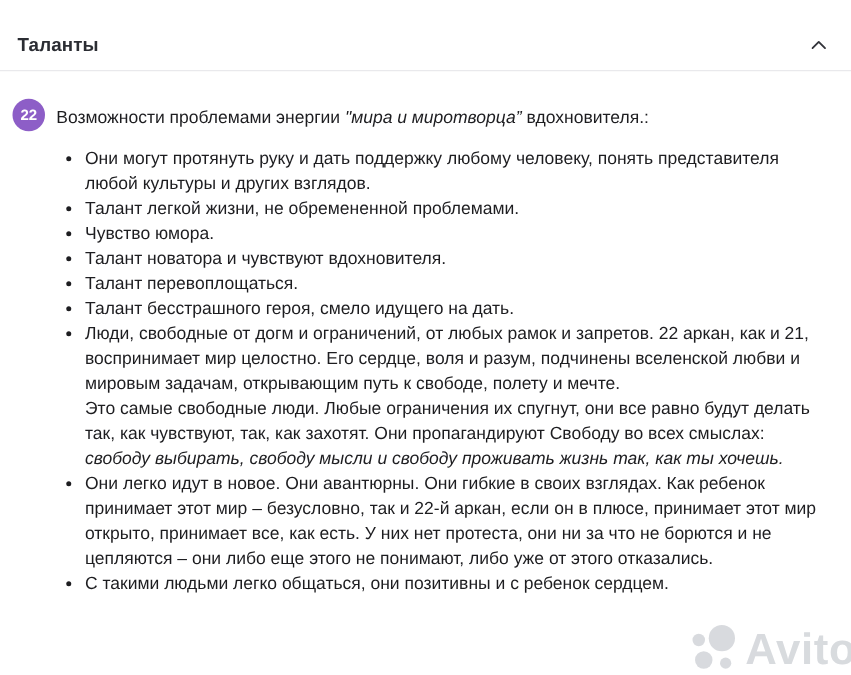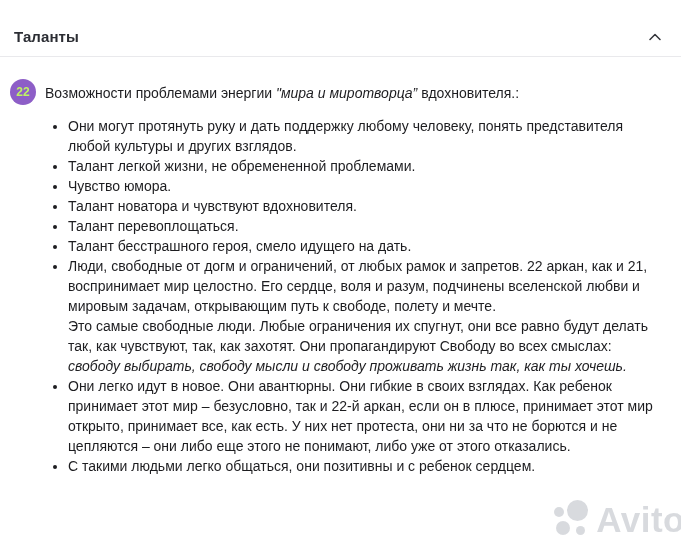--- a/index.html
+++ b/index.html
@@ -19,21 +19,21 @@
   }
   .accordion-title {
     font-size: 15px; font-weight: 600; color: #2b2d33; letter-spacing: .1px;
   }
   .chevron-btn { display: flex; align-items: center; padding: 2px; }
   .divider { height: 1px; background: #e9e9ec; width: 100%; }
   .content { padding: 22px 16px 0 10px; }
   .item-head { display: flex; align-items: flex-start; gap: 9px; }
   .num-badge {
     flex: 0 0 26px; width: 26px; height: 26px; border-radius: 50%;
-    color: #bef264; font-size: 12px; font-weight: 700;
+    color: #ffffff; font-size: 12px; font-weight: 700;
     display: flex; align-items: center; justify-content: center;
   }
   .item-heading { font-size: 14px; line-height: 20px; padding-top: 4px; color: #1d1d20; }
   .item-heading em, .bullet-list em { font-style: italic; }
   .bullet-list {
     margin: 11px 0 16px 0;
     padding: 0 2px 0 58px;
     list-style: disc outside;
   }
   .bullet-list li {

